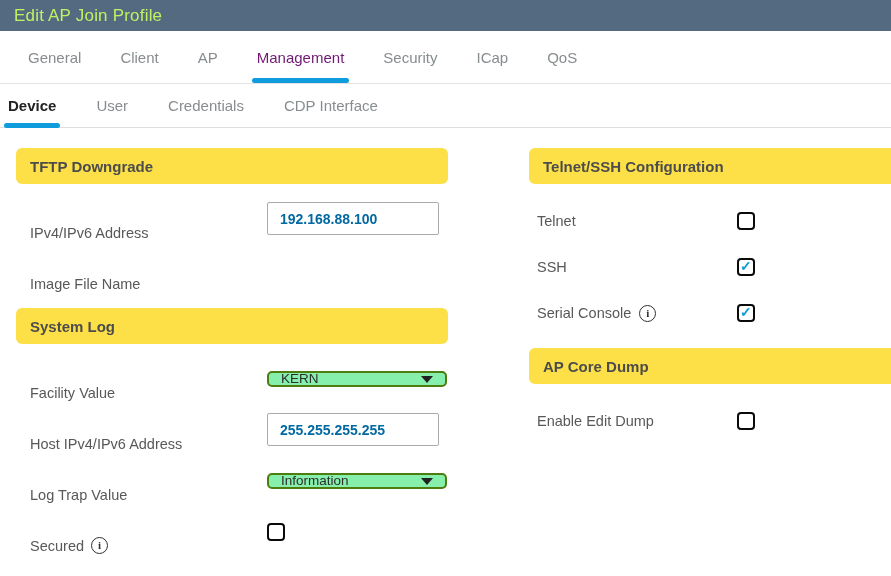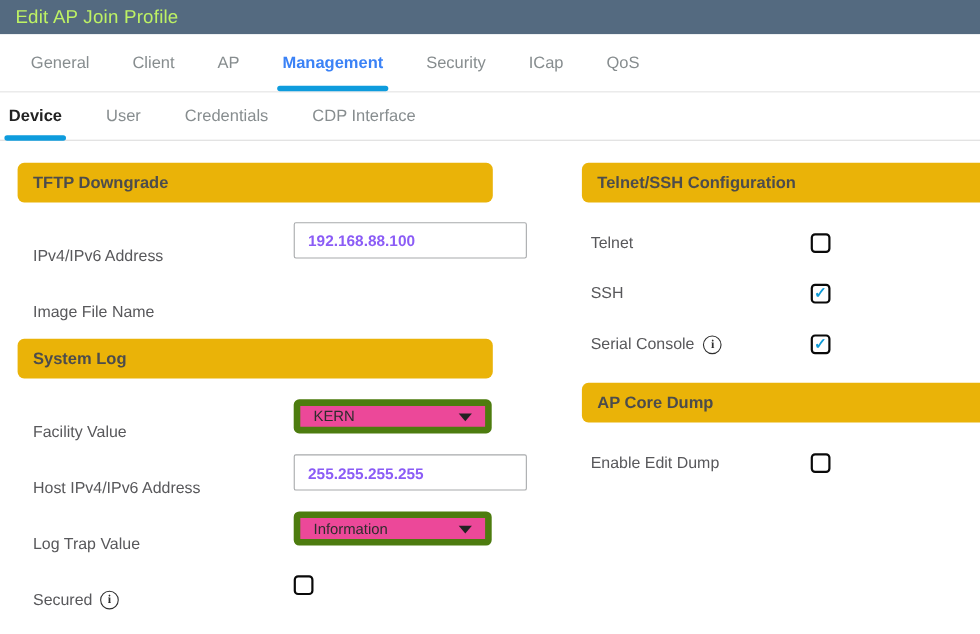--- a/index.html
+++ b/index.html
@@ -9,55 +9,55 @@
   
   .titlebar { height:31px; background:#546a80; color:#bef264;
     display:flex; align-items:center; padding-left:14px;
     font-size:17px; letter-spacing:.2px; }
 
   
   .tabs { height:53px; display:flex; align-items:center;
     padding-left:28px; border-bottom:1px solid #e3e3e3; }
   .tab { position:relative; height:100%; display:flex; align-items:center;
     margin-right:39px; font-size:15px; color:#878d8f; cursor:pointer; white-space:nowrap; }
-  .tab.active { color:#3b82f6; font-weight:bold; }
+  .tab.active { color:#701a75; font-weight:normal; }
   .tab.active::after { content:""; position:absolute; left:-5px; right:-5px;
     bottom:0; height:5px; border-radius:3px; background:#0e9cdd; }
 
   
   .subtabs { height:44px; display:flex; align-items:flex-end;
     padding-left:8px; border-bottom:1px solid #dddddd; }
   .subtab { position:relative; height:100%; display:flex; align-items:center;
     margin-right:40px; font-size:15px; color:#878d8f; cursor:pointer; white-space:nowrap; }
   .subtab.active { color:#222222; font-weight:bold; }
   .subtab.active::after { content:""; position:absolute; left:-4px; right:-4px;
     bottom:-1px; height:5px; border-radius:3px; background:#0e9cdd; }
 
   
   .content { display:flex; padding-top:20px; }
   .col-left  { width:529px; padding-left:16px; }
   .col-right { flex:1; }
 
   .section-hd { height:36px; display:flex; align-items:center;
-    background:#eab308; border-radius:6px; padding-left:14px;
+    background:#fde047; border-radius:6px; padding-left:14px;
     font-size:15px; font-weight:bold; color:#4c4c4c; }
   .col-left .section-hd { width:432px; }
   .col-right .section-hd { border-top-right-radius:0; border-bottom-right-radius:0; }
 
   .field-row { display:flex; align-items:center; height:33px;
     margin:18px 0 0 14px; }
   .field-row .lbl { flex:0 0 237px; font-size:14.5px; color:#58585b;
     display:flex; align-items:center; gap:7px;margin-top:28px; }
 
-  .txt { width:212px; height:33px; border:1px solid #a8aaac; border-radius:2px;
-    padding:0 12px; font-size:14px; color:#8b5cf6; font-weight:bold;
+  .txt { width:172px; height:33px; border:1px solid #a8aaac; border-radius:2px;
+    padding:0 12px; font-size:14px; color:#0369a1; font-weight:bold;
     font-family:"Liberation Sans", sans-serif; background:#fff; outline:none; }
 
-  .sel { width:180px; height:31px; border:6px solid #4d7c0f; border-radius:5px;
-    background:#ec4899; display:flex; align-items:center; padding:0 12px;
+  .sel { width:180px; height:16px; border:2px solid #4d7c0f; border-radius:5px;
+    background:#86efac; display:flex; align-items:center; padding:0 12px;
     font-size:13.5px; color:#2d2d2d; cursor:pointer; position:relative; }
   .sel .caret { position:absolute; right:12px; top:50%; margin-top:-3px;
     width:0; height:0; border-left:6px solid transparent;
     border-right:6px solid transparent; border-top:7px solid #222; }
 
   .chk { width:18px; height:18px; border:2px solid #0a0a0a; border-radius:4px;
     background:#fff; cursor:pointer; position:relative; flex:0 0 18px; }
   .chk.checked::after { content:"\2713"; position:absolute; left:1px; top:-2px;
     font-size:14px; font-weight:bold; color:#0f9bd7; }
 

